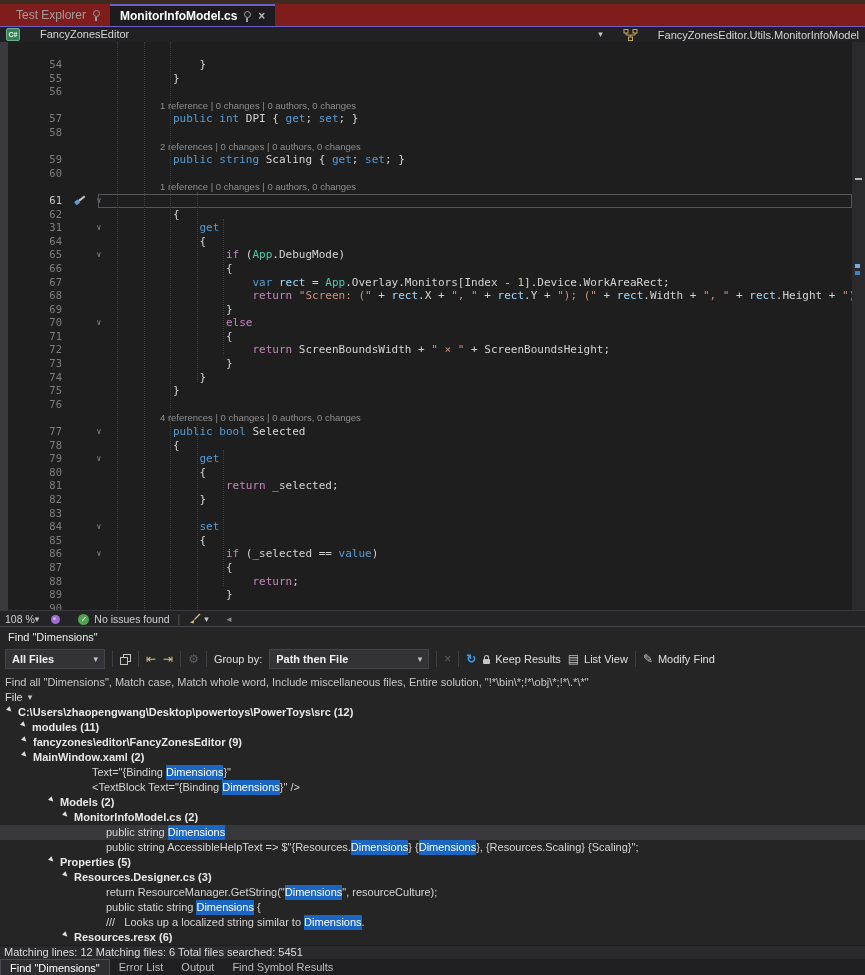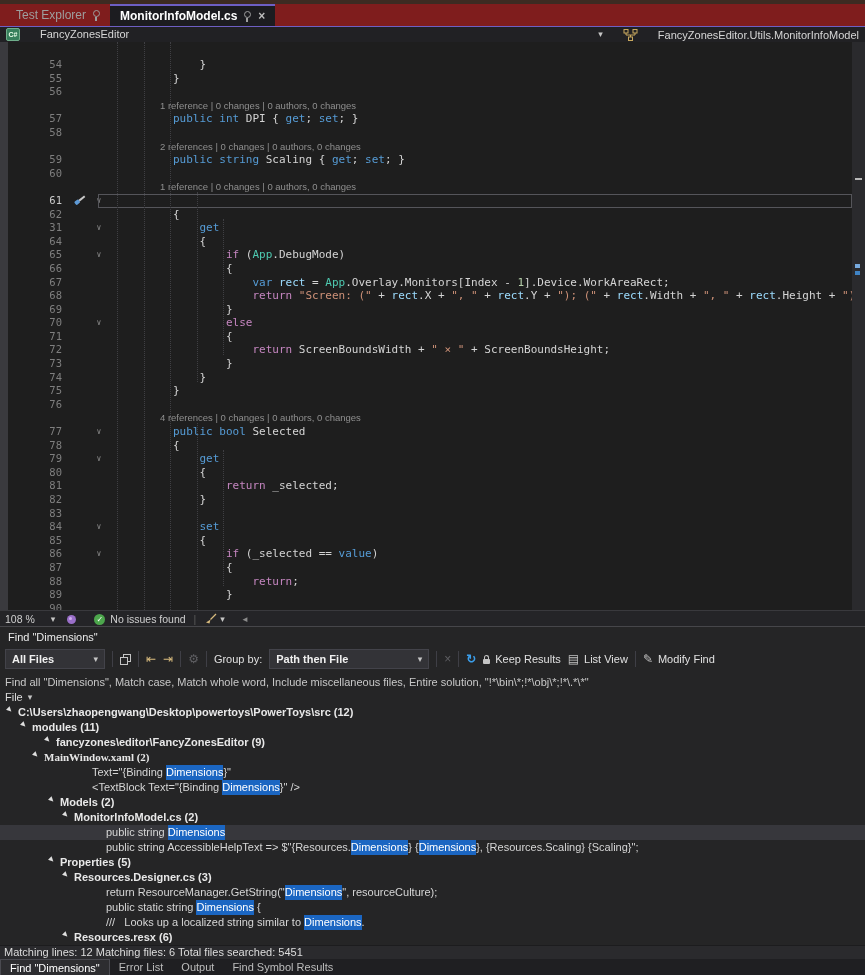--- a/index.html
+++ b/index.html
@@ -40,21 +40,21 @@
   .tk-hl{color:#eef6e8;background:#4b7a2f;box-shadow:0 0 0 1px #93b478}
   .wrench{position:absolute;left:5px;top:4px;width:12px;height:4px;transform:rotate(-38deg)}
   .wrench::before{content:'';position:absolute;left:0;top:0;width:5px;height:3.5px;background:#5e9ad6;border-radius:1px}
   .wrench::after{content:'';position:absolute;left:5px;top:1px;width:7px;height:1.5px;background:#c8c8c8}
   .guide{position:absolute;width:0;border-left:1px dotted #3f3f43;pointer-events:none}
   #vscroll{right:0;top:0;bottom:0;width:13px;background:#2a2a2d}
   .smark{position:absolute}
   
   #estatus{left:0;right:0;top:610px;height:16px;background:#242427;border-top:1px solid #39393d;display:flex;align-items:center;
            font-size:10.5px;color:#cfcfcf;padding-left:5px}
-  .zoomsel{display:flex;align-items:center;gap:16px}
+  .zoomsel{display:flex;align-items:center;gap:0}
   .purpleicon{width:9px;height:9px;border-radius:50%;background:#9a6fc9;position:relative;margin-left:12px}
   .purpleicon::after{content:'';position:absolute;left:2px;top:2px;width:3px;height:3px;border-radius:50%;background:#cfaef0}
   .checkcircle{width:11px;height:11px;border-radius:50%;background:#4ca64c;color:#fff;font-size:8px;display:flex;align-items:center;justify-content:center;margin-left:18px}
   .divv{color:#5a5a5a;margin:0 8px}
   
   #findpanel{left:0;right:0;top:626px;bottom:0;background:#252526;border-top:1px solid #46464a;box-sizing:border-box}
   #fheader{left:0;right:0;top:2px;height:17px;line-height:17px;font-size:11px;color:#eaeaea;padding-left:8px}
   #ftoolbar{left:0;right:0;top:19px;height:26px;display:flex;align-items:center;gap:7px;padding-left:5px;font-size:11px;color:#e0e0e0}
   .combo{height:20px;background:#333337;border:1px solid #43434a;color:#f0f0f0;display:flex;align-items:center;
          justify-content:space-between;padding:0 6px;box-sizing:border-box}
@@ -235,22 +235,22 @@
   <div class="abs" id="fsummary">Find all "Dimensions", Match case, Match whole word, Include miscellaneous files, Entire solution, "!*\bin\*;!*\obj\*;!*\.*\*"</div>
 
   <div class="abs" id="fcontent">
     <span>File</span>
     <span class="caret">▾</span>
   </div>
 
   <div class="abs" id="ftree">
       <div class="trow hdr" style="padding-left: 6px;"><span class="tri">▶</span><span>C:\Users\zhaopengwang\Desktop\powertoys\PowerToys\src (12)</span></div>
       <div class="trow hdr" style="padding-left: 20px;"><span class="tri">▶</span><span>modules (11)</span></div>
-      <div class="trow hdr" style="padding-left: 44px;"><span class="tri">▶</span><span>fancyzones\editor\FancyZonesEditor (9)</span></div>
-      <div class="trow hdr" style="padding-left: 32px; font-family: Liberation Serif, serif;"><span class="tri">▶</span><span>MainWindow.xaml (2)</span></div>
+      <div class="trow hdr" style="padding-left: 21px;"><span class="tri">▶</span><span>fancyzones\editor\FancyZonesEditor (9)</span></div>
+      <div class="trow hdr" style="padding-left: 21px;"><span class="tri">▶</span><span>MainWindow.xaml (2)</span></div>
       <div class="trow" style="padding-left: 92px;"><span>Text="{Binding </span><span class="hl">Dimensions</span><span>}"</span></div>
       <div class="trow" style="padding-left: 92px;"><span>&lt;TextBlock Text="{Binding </span><span class="hl">Dimensions</span><span>}" /&gt;</span></div>
       <div class="trow hdr" style="padding-left: 48px;"><span class="tri">▶</span><span>Models (2)</span></div>
       <div class="trow hdr" style="padding-left: 62px;"><span class="tri">▶</span><span>MonitorInfoModel.cs (2)</span></div>
       <div class="trow sel" style="padding-left: 106px;"><span>public string </span><span class="hl">Dimensions</span></div>
       <div class="trow" style="padding-left: 106px;"><span>public string AccessibleHelpText =&gt; $"{Resources.</span><span class="hl">Dimensions</span><span>} {</span><span class="hl">Dimensions</span><span>}, {Resources.Scaling} {Scaling}";</span></div>
       <div class="trow hdr" style="padding-left: 48px;"><span class="tri">▶</span><span>Properties (5)</span></div>
       <div class="trow hdr" style="padding-left: 62px;"><span class="tri">▶</span><span>Resources.Designer.cs (3)</span></div>
       <div class="trow" style="padding-left: 106px;"><span>return ResourceManager.GetString("</span><span class="hl">Dimensions</span><span>", resourceCulture);</span></div>
       <div class="trow" style="padding-left: 106px;"><span>public static string </span><span class="hl">Dimensions</span><span> {</span></div>

